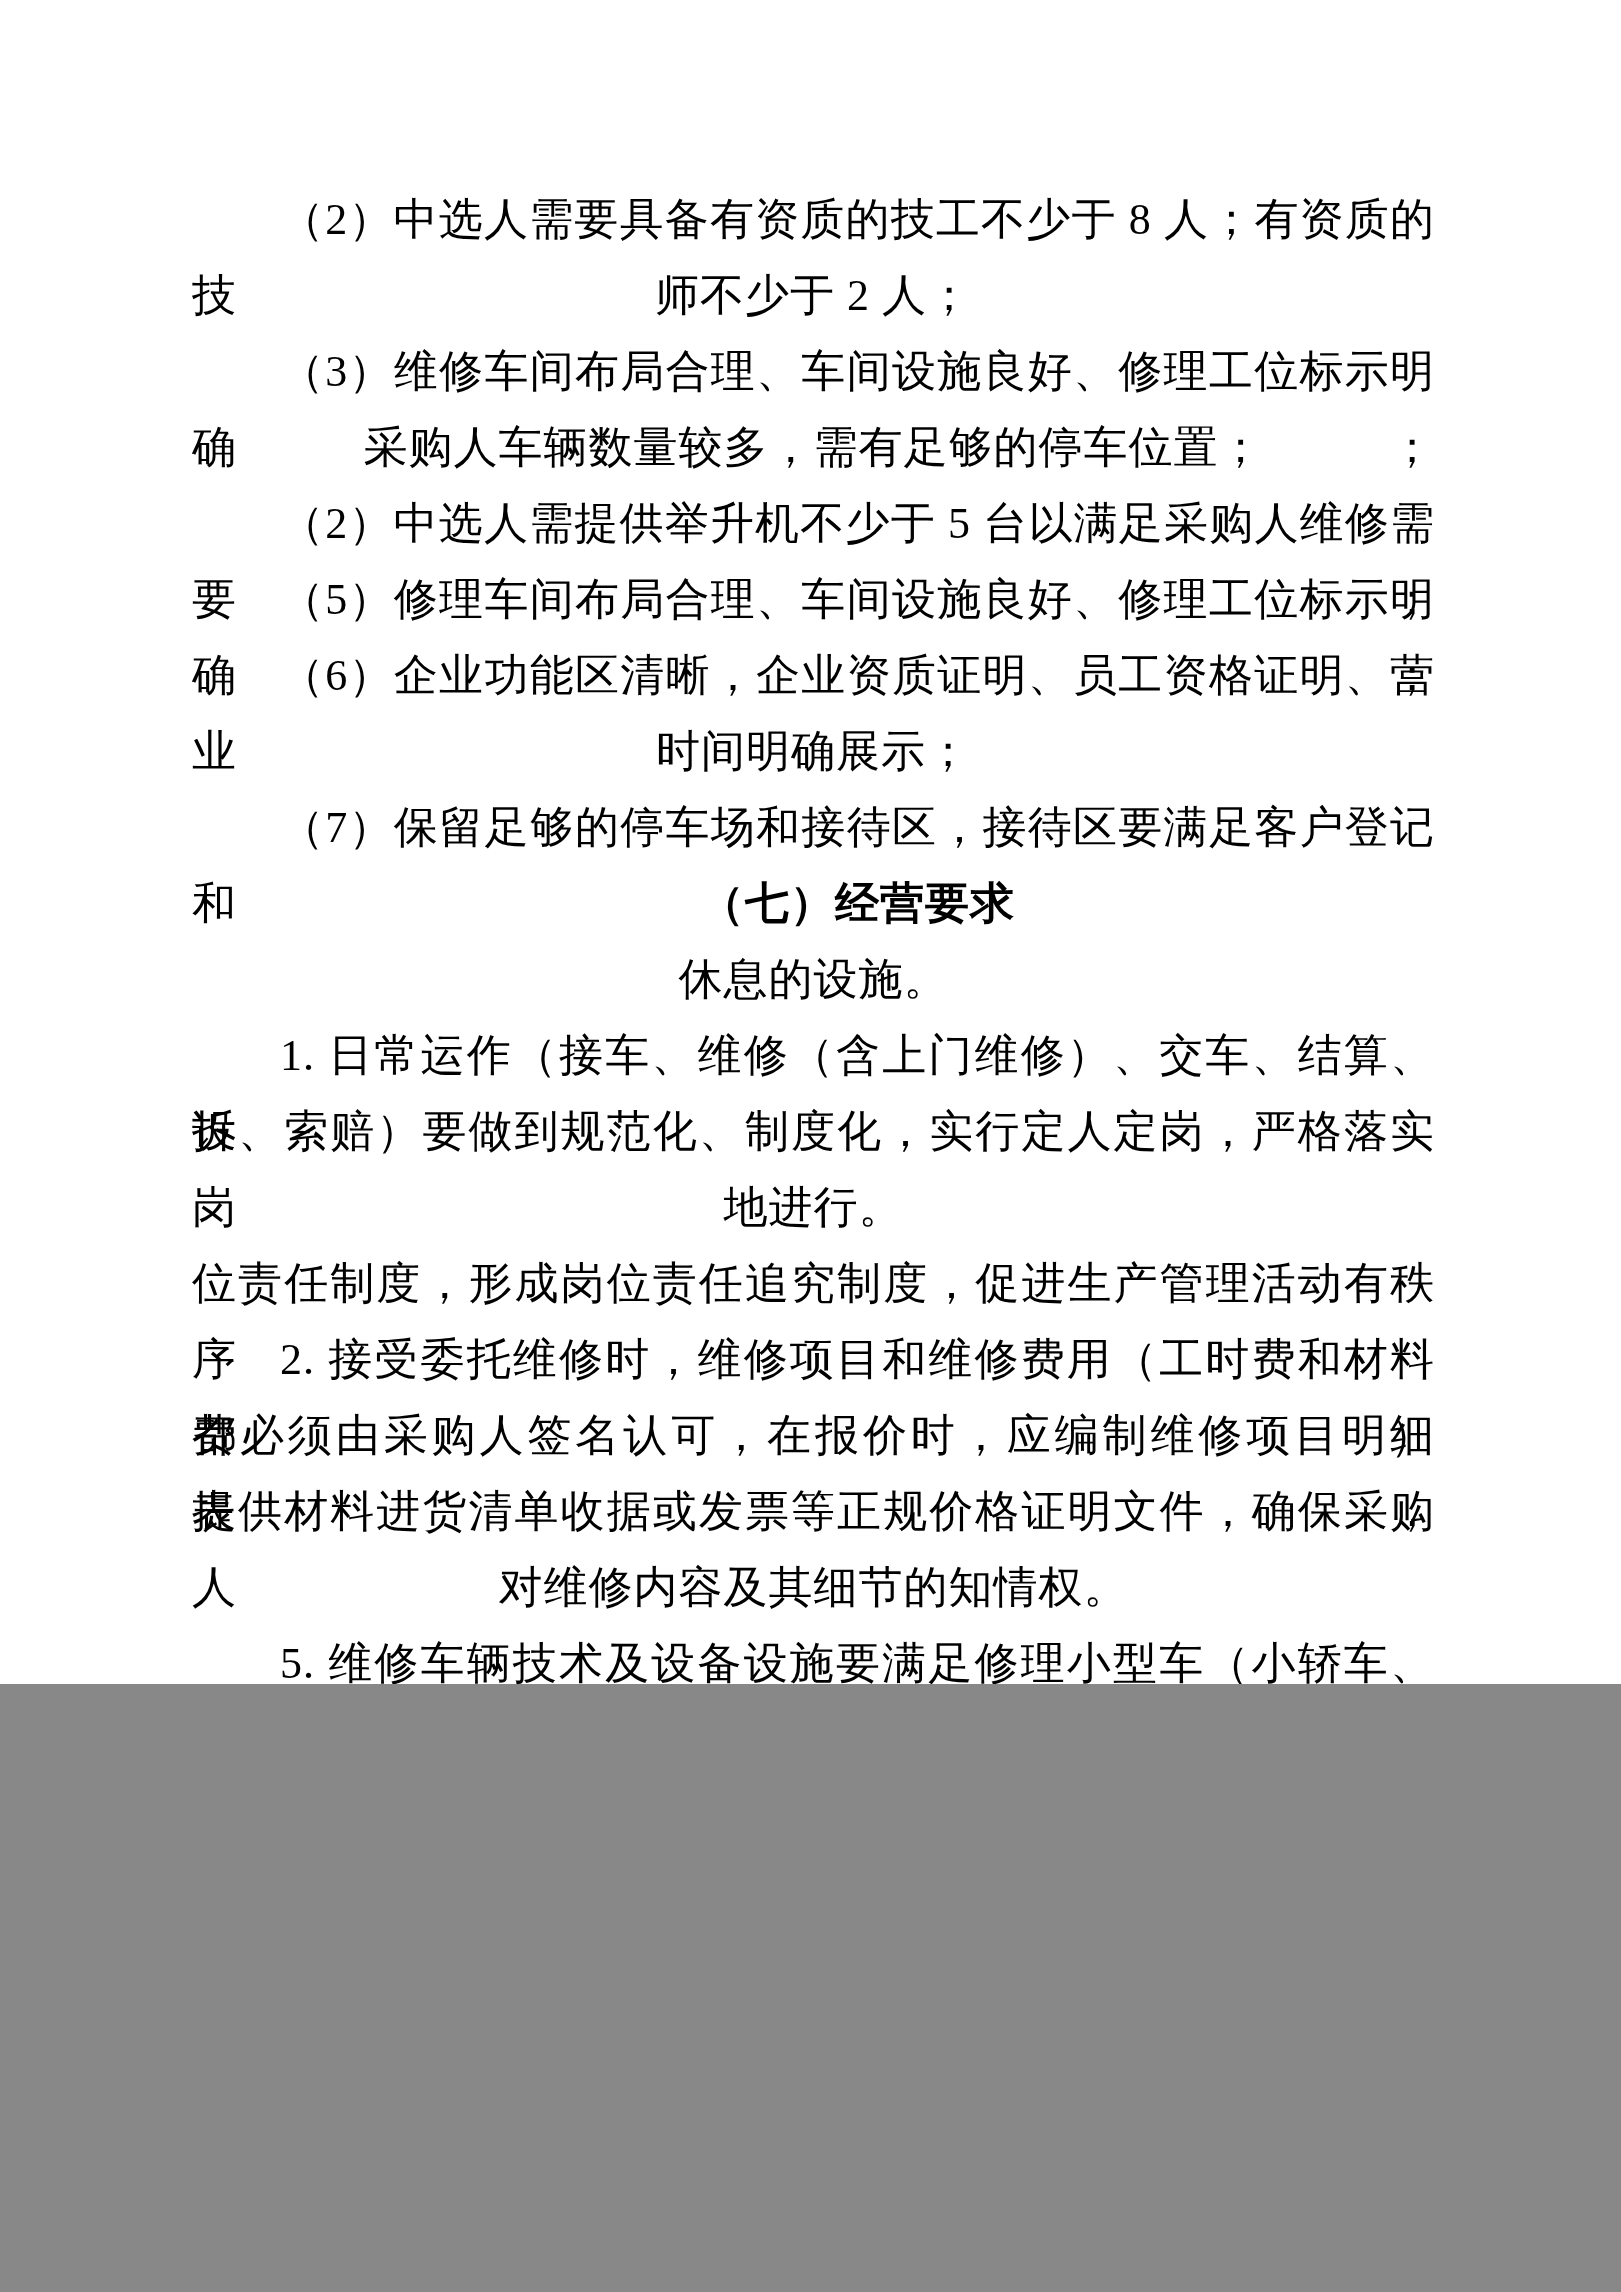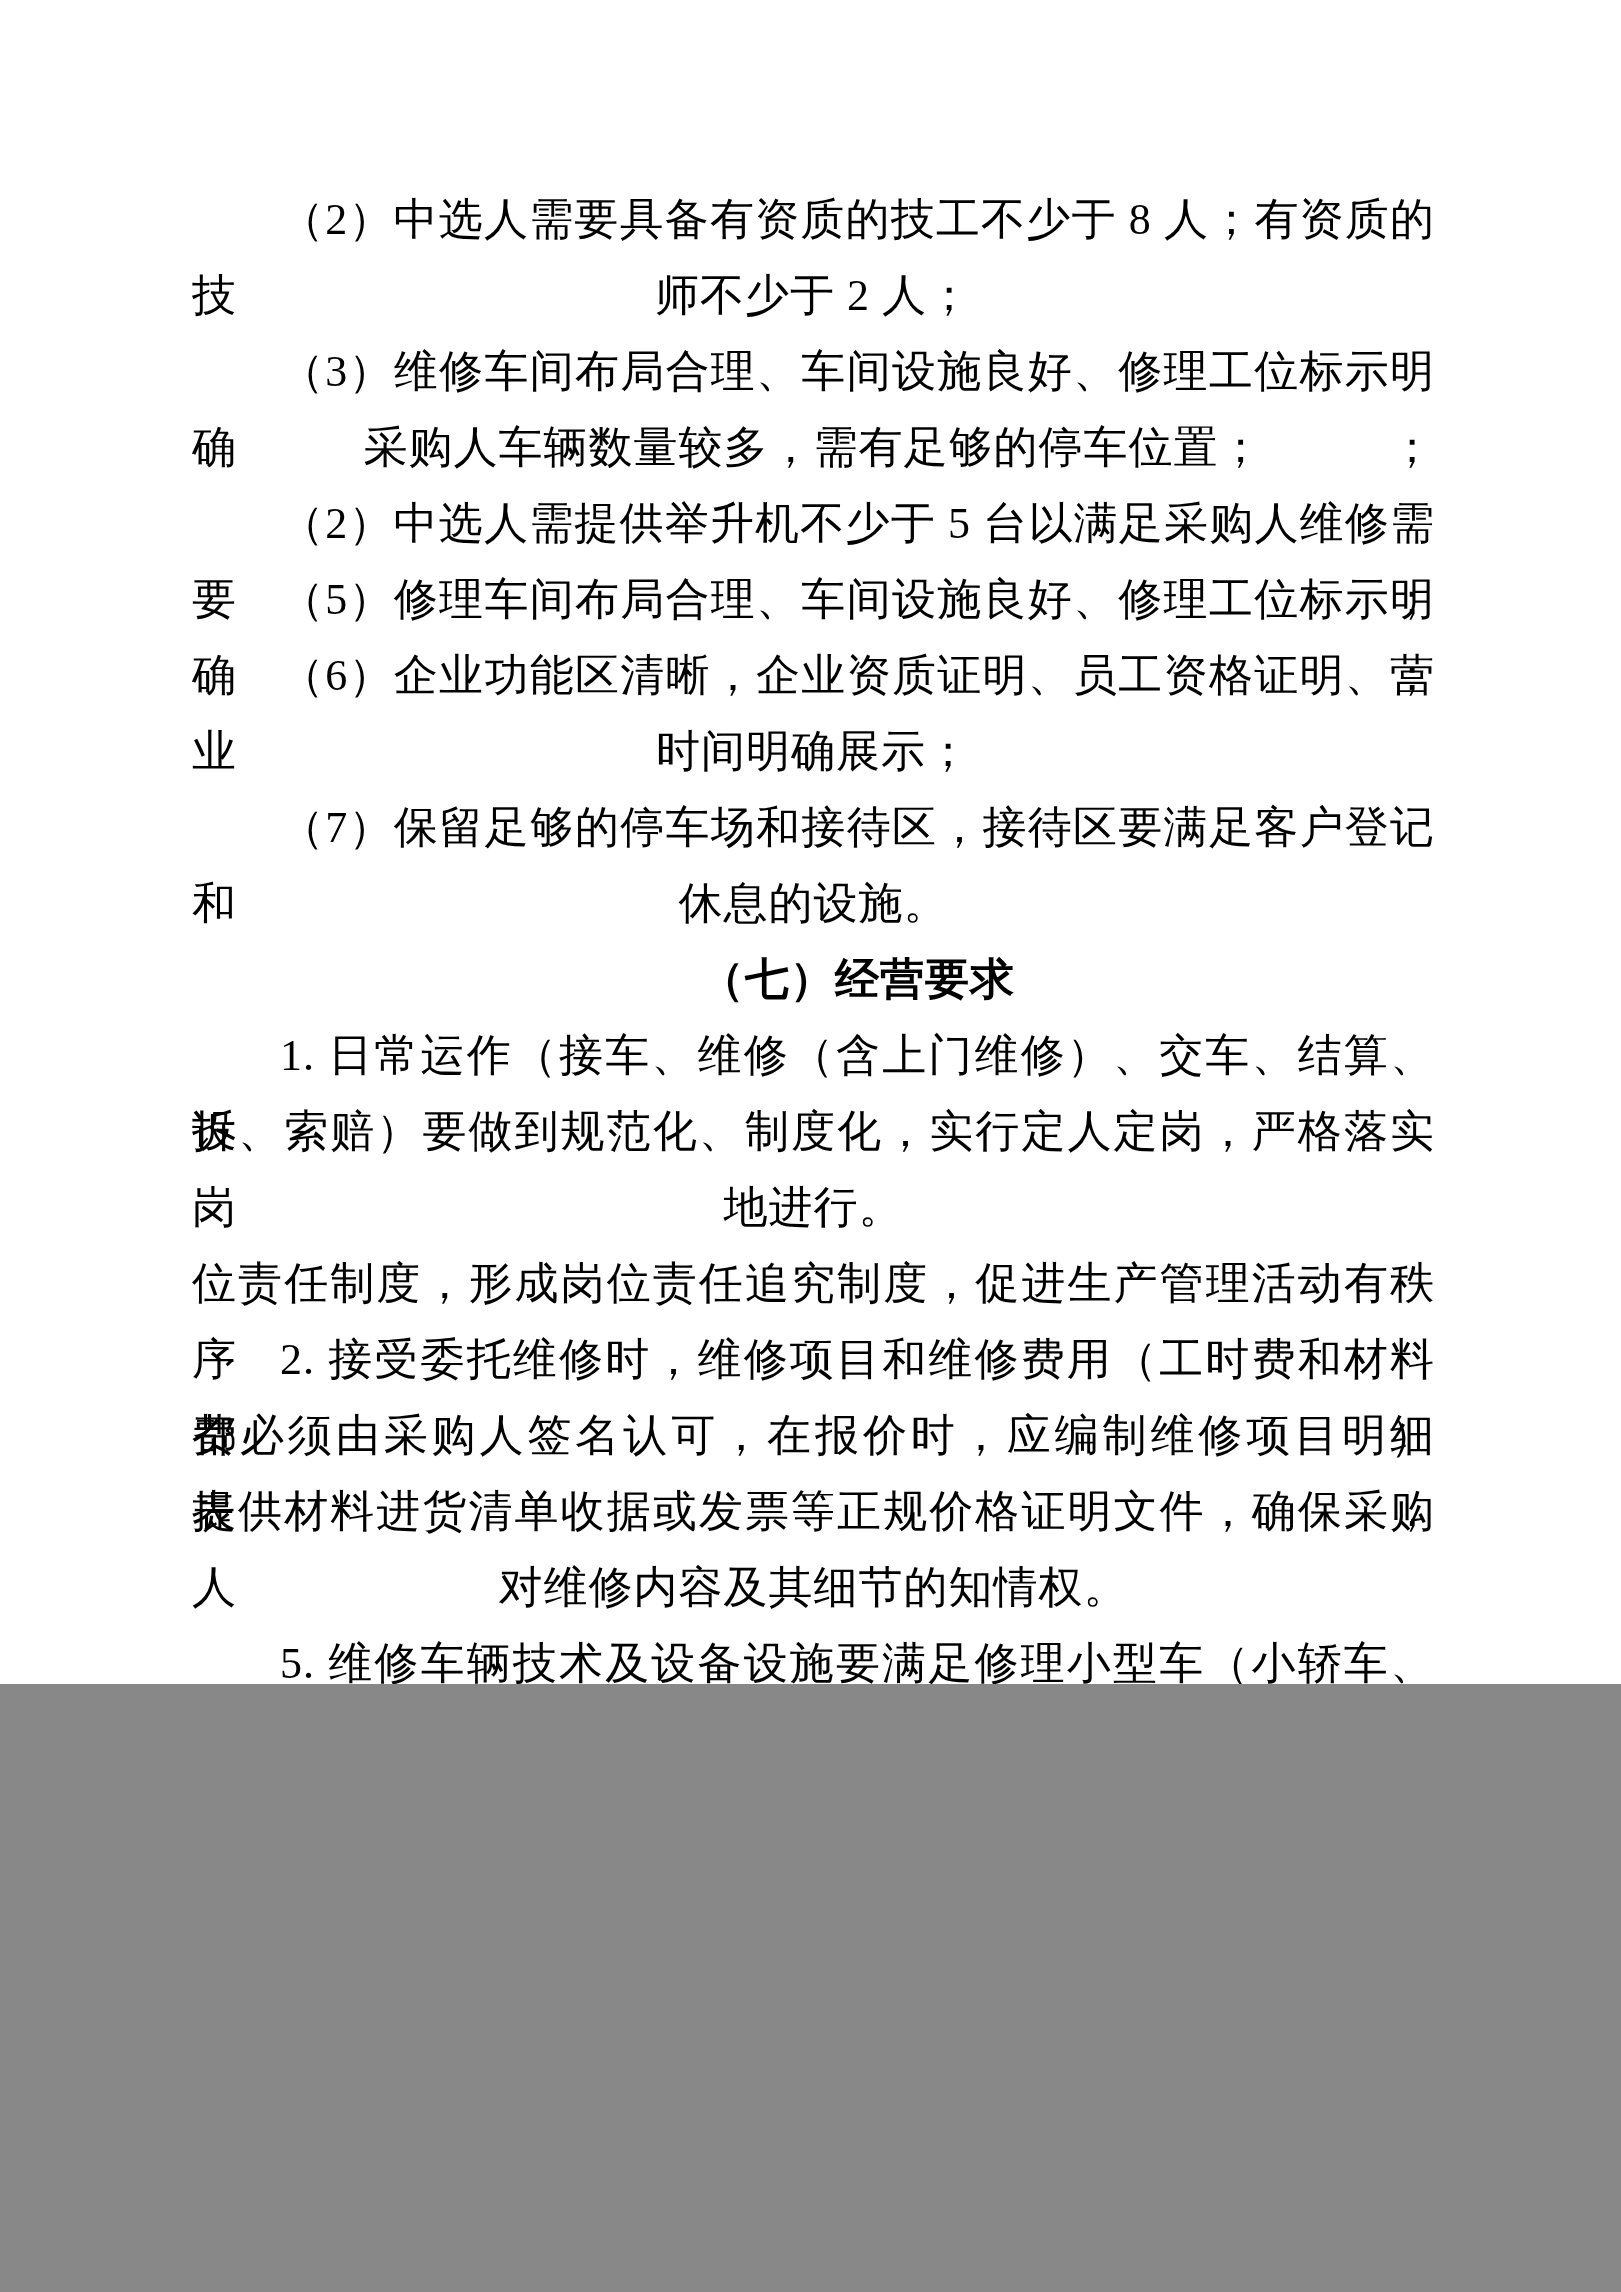--- a/index.html
+++ b/index.html
@@ -60,22 +60,22 @@
   <div class="content">
       <div class="line indent fill">（2）中选人需要具备有资质的技工不少于 8 人；有资质的技</div>
       <div class="line">师不少于 2 人；</div>
       <div class="line indent fill">（3）维修车间布局合理、车间设施良好、修理工位标示明确；</div>
       <div class="line">采购人车辆数量较多，需有足够的停车位置；</div>
       <div class="line indent fill">（2）中选人需提供举升机不少于 5 台以满足采购人维修需要；</div>
       <div class="line indent fill">（5）修理车间布局合理、车间设施良好、修理工位标示明确；</div>
       <div class="line indent fill">（6）企业功能区清晰，企业资质证明、员工资格证明、营业</div>
       <div class="line">时间明确展示；</div>
       <div class="line indent fill">（7）保留足够的停车场和接待区，接待区要满足客户登记和</div>
+      <div class="line indent bold">（七）经营要求</div>
       <div class="line">休息的设施。</div>
-      <div class="line indent bold">（七）经营要求</div>
       <div class="line indent fill">1. 日常运作（接车、维修（含上门维修）、交车、结算、投</div>
       <div class="line fill">诉、索赔）要做到规范化、制度化，实行定人定岗，严格落实岗</div>
       <div class="line">地进行。</div>
       <div class="line fill">位责任制度，形成岗位责任追究制度，促进生产管理活动有秩序</div>
       <div class="line indent fill">2. 接受委托维修时，维修项目和维修费用（工时费和材料费）</div>
       <div class="line fill">都必须由采购人签名认可，在报价时，应编制维修项目明细表，</div>
       <div class="line fill">提供材料进货清单收据或发票等正规价格证明文件，确保采购人</div>
       <div class="line">对维修内容及其细节的知情权。</div>
       <div class="line indent fill">5. 维修车辆技术及设备设施要满足修理小型车（小轿车、面</div>
       <div class="line fill">包车、普通货车）、中型车（小拖、平板、箱式货车）、大型车</div>

